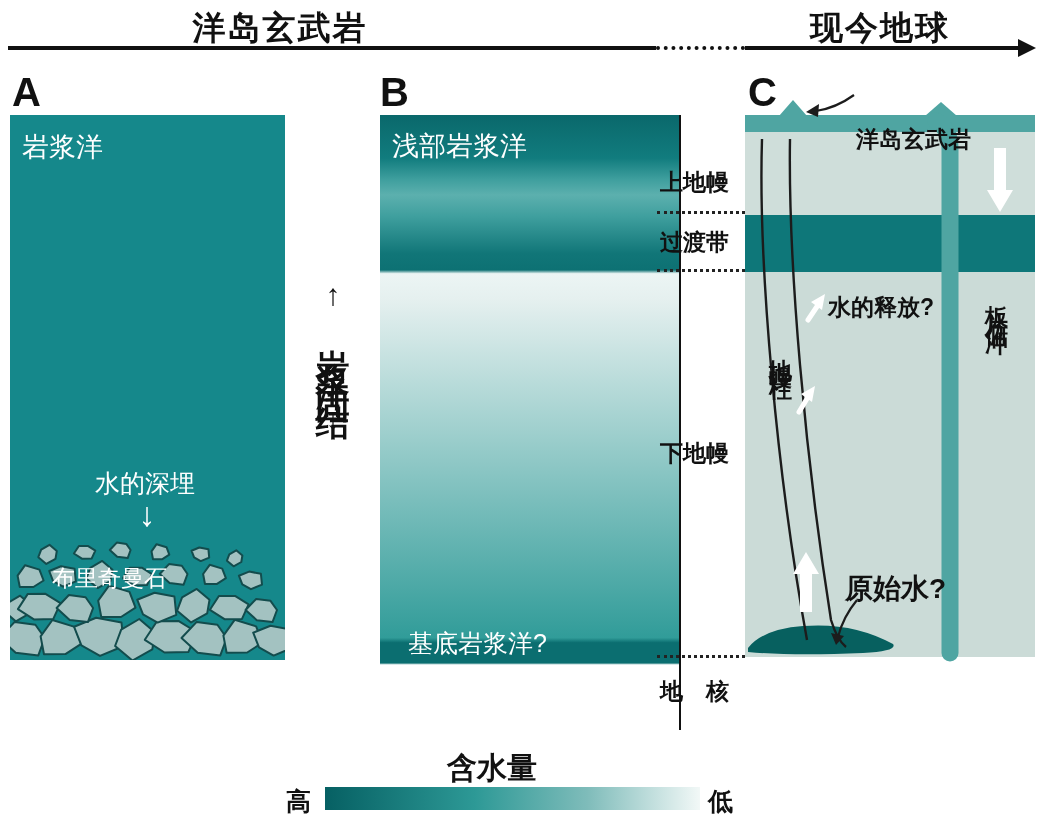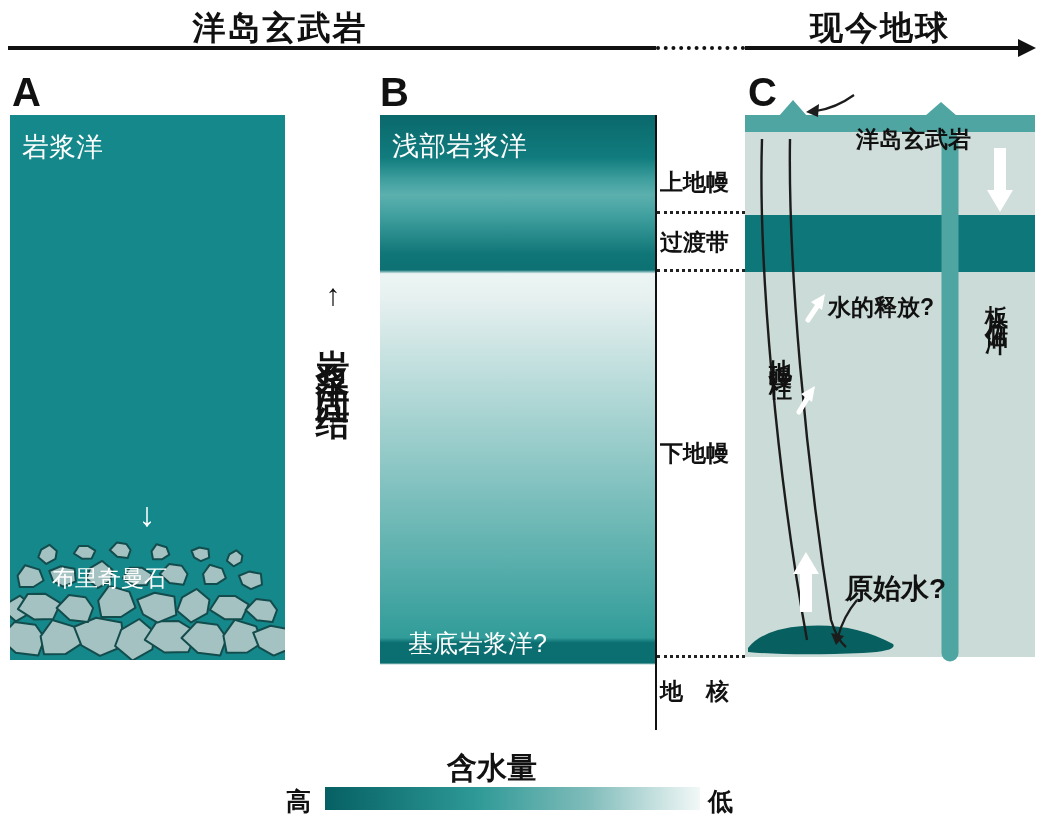--- a/index.html
+++ b/index.html
@@ -33,21 +33,21 @@
   .solid-col{position:absolute;left:300px;top:280px;width:66px;display:flex;flex-direction:column;align-items:center;gap:12px;}
   .solid-arrow{font-size:30px;line-height:1;}
   .solid-label{font-size:34px;font-weight:bold;line-height:1;
                writing-mode:vertical-rl;text-orientation:upright;letter-spacing:14px;}
 
   
   .panel-b{position:absolute;left:380px;top:115px;width:275px;height:615px;border-right:2px solid #111;
     background:linear-gradient(to bottom,
       #0a686b 0%, #117c7e 7%, #3f9f9e 10.5%, #5cb0ae 13%, #3f9f9e 16.5%,
       #117678 22.5%, #0d7173 25.2%, #ecf5f4 25.8%, #e5f0ef 30%,
-      #319c99 85%, #0b6e70 85.8%, #0b6e70 89.1%, #ffffff 89.4%, #ffffff 100%);}
+      #319c99 85%, #0b6e70 85.8%, #0b6e70 89.1%, #ffffff 89.4%, #ffffff 100%);padding-left:24px;}
   .pb-top{position:absolute;left:12px;top:13px;font-size:27px;color:#fff;}
   .pb-bottom{position:absolute;left:12px;top:512px;font-size:25px;color:#fff;margin-left:16px;}
 
   
   .depth{position:absolute;left:660px;width:86px;font-size:23px;font-weight:bold;}
   .depth.upper{top:167px;} .depth.trans{top:227px;} .depth.lower{top:438px;} .depth.core{top:676px;}
   .sep{position:absolute;left:657px;width:88px;border-top:3px dotted #222;}
   .sep1{top:211px;} .sep2{top:269px;} .sep3{top:655px;}
 
   
@@ -91,20 +91,21 @@
   <div class="tl tl-right"></div>
   <div class="tl-head"></div>
 
   <div class="letter letter-a">A</div>
   <div class="letter letter-b">B</div>
   <div class="letter letter-c">C</div>
 
   <div class="panel-a">
     <div class="pa-fill"></div>
     <div class="pa-label">岩浆洋</div>
+    <div class="pa-burial">水的深埋</div>
     <div class="pa-down">↓</div>
     <svg id="crystals" class="crystals" viewBox="0 0 275 152">
         <polygon points="34.7,130.0 28.3,147.4 5.7,144.7 -10.5,130.0 4.7,113.9 25.4,116.7"></polygon>
         <polygon points="71.2,135.9 55.4,146.1 34.0,146.3 30.6,128.4 42.4,112.0 64.7,118.9"></polygon>
         <polygon points="113.8,138.0 90.0,147.9 71.4,137.4 64.1,118.8 86.1,109.8 111.5,114.6"></polygon>
         <polygon points="142.3,141.4 122.4,152.5 105.1,138.0 111.2,121.6 129.3,111.0 145.1,124.6"></polygon>
         <polygon points="178.3,144.1 154.5,144.5 134.8,131.8 147.0,113.2 168.8,113.1 187.2,124.5"></polygon>
         <polygon points="216.7,130.0 210.3,147.4 187.7,144.7 171.5,130.0 186.7,113.9 207.4,116.7"></polygon>
         <polygon points="252.4,134.7 237.2,144.5 216.6,144.7 213.4,127.6 224.7,111.8 246.1,118.4"></polygon>
         <polygon points="282.3,139.8 263.6,147.6 249.0,139.4 243.2,124.7 260.5,117.7 280.4,121.5"></polygon>

